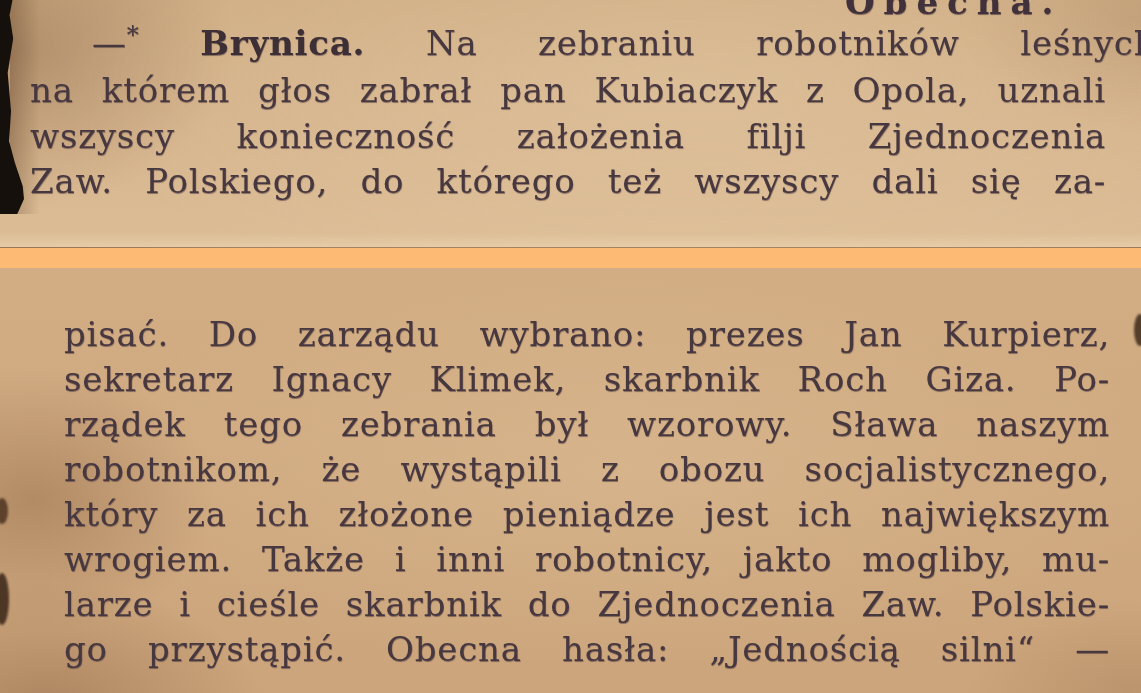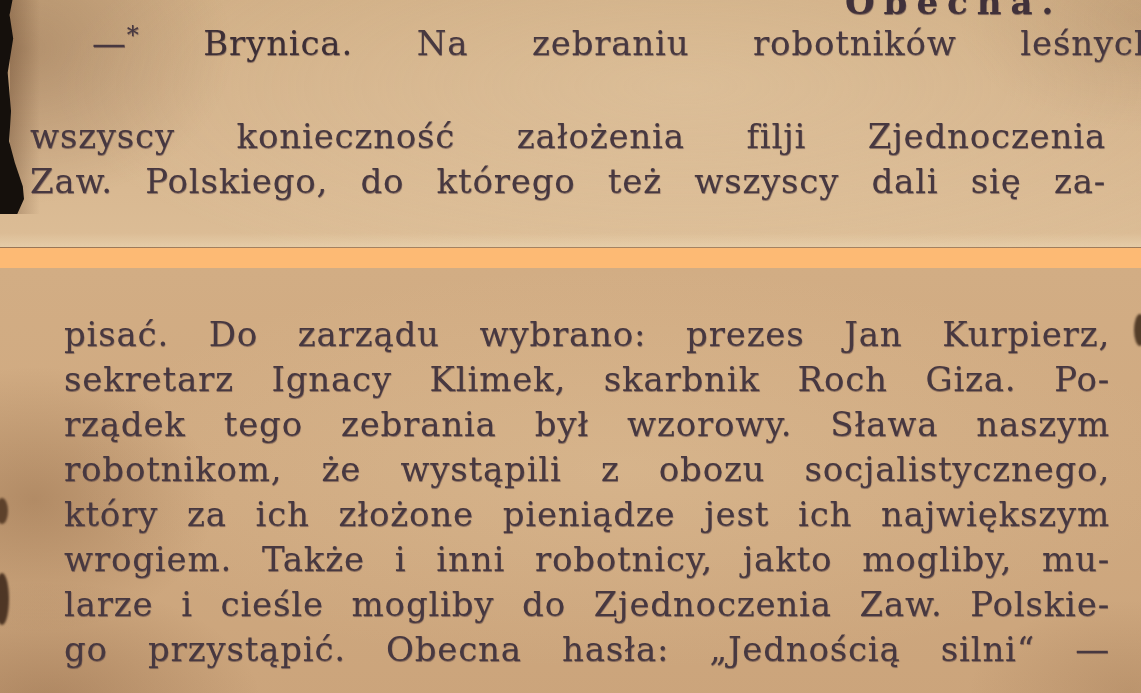--- a/index.html
+++ b/index.html
@@ -49,21 +49,21 @@
     position:absolute;
     font-size:34px;line-height:45px;
     color:#473840;
     text-align:justify;text-align-last:justify;
     letter-spacing:0.8px;word-spacing:2px;
     text-shadow:0.4px 0.6px 0.7px rgba(72,52,58,.55);
   }
   .frag-top .line{left:30px;width:1076px;}
   .frag-bottom .line{left:64px;width:1046px;}
   .indent{padding-left:62px;width:1014px;}
-  .b{font-weight:400;color:#3d2f36;}
+  .b{font-weight:700;color:#3d2f36;}
   .star{display:inline-block;vertical-align:super;font-size:24px;line-height:0;}
   .lastline{display:flex;justify-content:space-between;text-align:left;text-align-last:auto;}
   
   .clip-top{
     position:absolute;left:845px;top:-20px;width:280px;height:48px;
     font-size:34px;line-height:45px;letter-spacing:9px;
     color:#40313a;font-weight:700;white-space:nowrap;
     text-shadow:0.4px 0.6px 0.8px rgba(60,42,50,.6);
   }
   .clip-bottom{
@@ -90,36 +90,37 @@
 
     <div class="clip-top">
       <span>Obecna.</span>
     </div>
 
     <div class="line indent" style="top:21px">
       <span>—</span><span class="star">*</span>
       <span class="b">Brynica.</span>
       <span>Na zebraniu robotników leśnych,</span>
     </div>
+    <div class="line" style="top:68px">na którem głos zabrał pan Kubiaczyk z Opola, uznali</div>
     <div class="line" style="top:159px">Zaw. Polskiego, do którego też wszyscy dali się za-</div>
     <div class="line" style="top:114px">wszyscy konieczność założenia filji Zjednoczenia</div>
   </section>
 
   <section class="frag-bottom">
     <div class="mark mark-left-a"></div>
     <div class="mark mark-left-b"></div>
     <div class="mark mark-right"></div>
 
     <div class="line" style="top:44px">pisać. Do zarządu wybrano: prezes Jan Kurpierz,</div>
     <div class="line" style="top:134px">rządek tego zebrania był wzorowy. Sława naszym</div>
     <div class="line" style="top:89px">sekretarz Ignacy Klimek, skarbnik Roch Giza. Po-</div>
     <div class="line" style="top:224px">który za ich złożone pieniądze jest ich największym</div>
     <div class="line" style="top:179px">robotnikom, że wystąpili z obozu socjalistycznego,</div>
     <div class="line" style="top:269px">wrogiem. Także i inni robotnicy, jakto mogliby, mu-</div>
-    <div class="line" style="top:314px">larze i cieśle mogliby do Zjednoczenia Zaw. Polskie-</div>
+    <div class="line" style="top:314px">larze i cieśle skarbnik do Zjednoczenia Zaw. Polskie-</div>
     <div class="line" style="top:359px">go przystąpić. Obecna hasła: „Jednością silni“ —</div>
 
 
     <div class="clip-bottom">
       <span>—* Boguszyce (pow. strzelecki). W tych dnia</span>
     </div>
   </section>
 
 </div>
 

